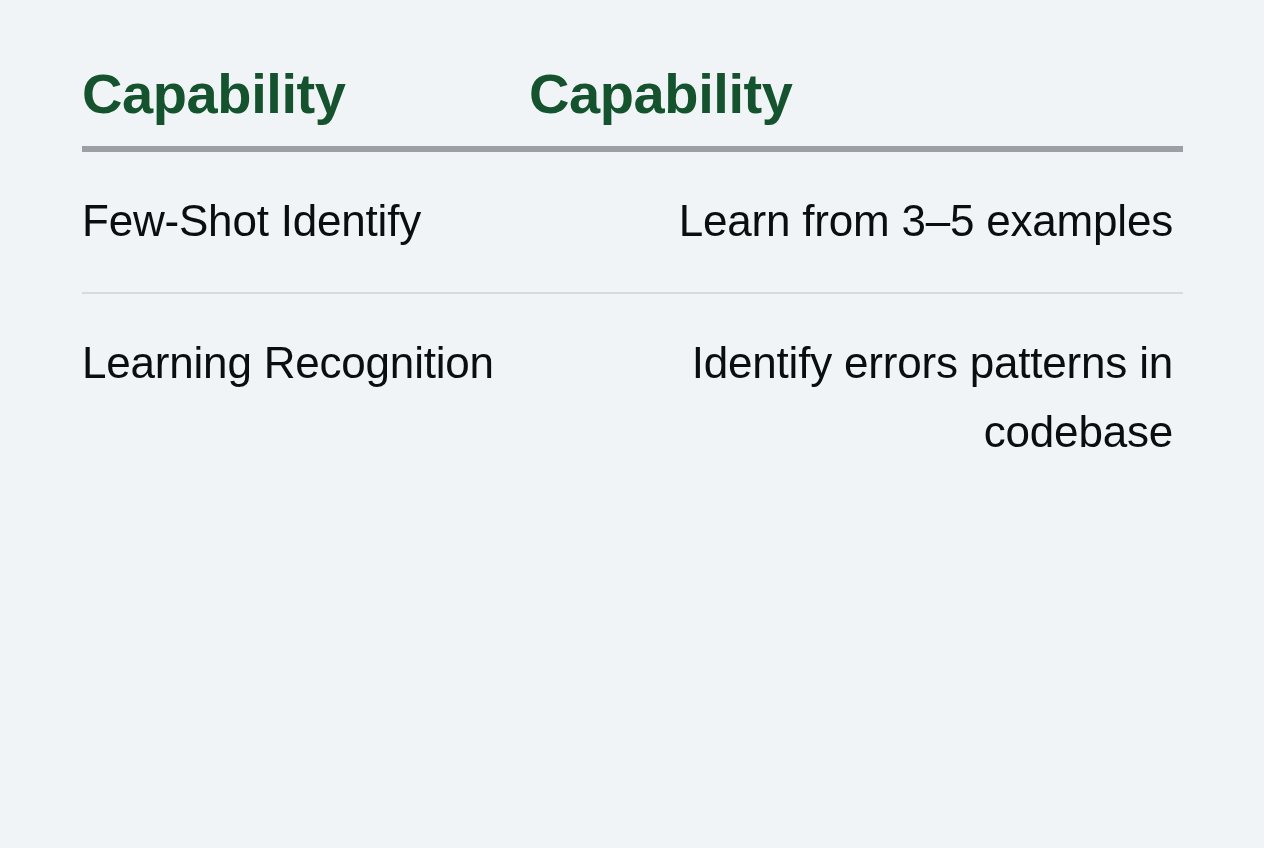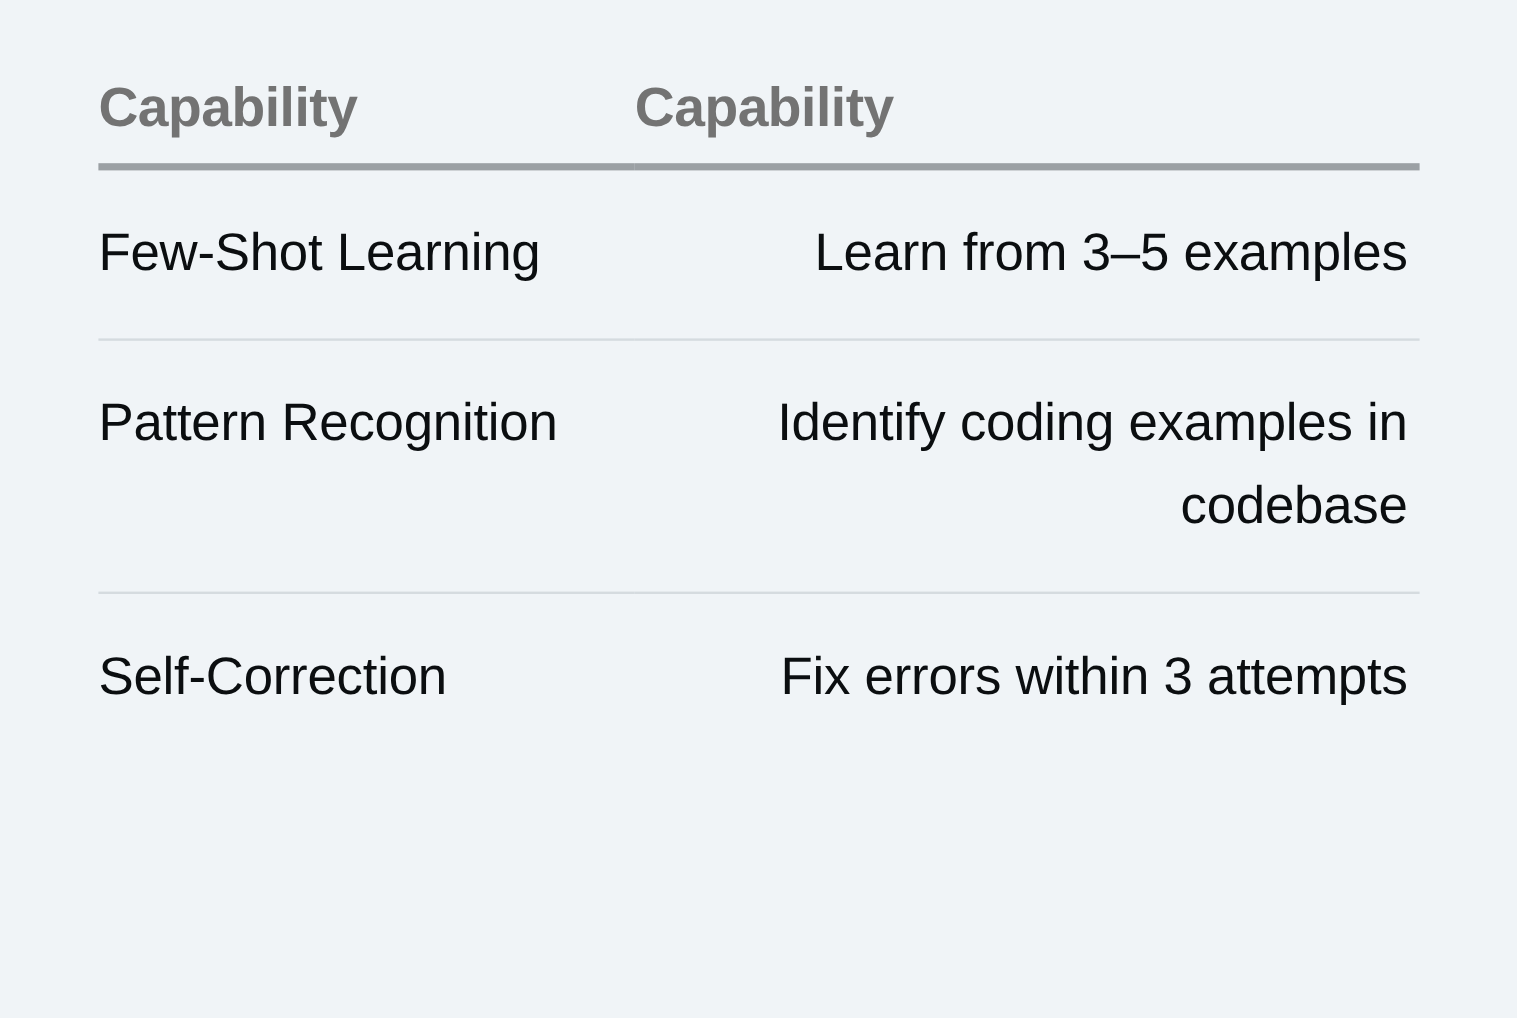--- a/index.html
+++ b/index.html
@@ -27,23 +27,23 @@
     border-collapse: collapse;
     table-layout: fixed;
   }
 
   table.capability-table col.col-capability { width: 447px; }
   table.capability-table col.col-description { width: 654px; }
 
   thead th {
     text-align: left;
     vertical-align: top;
-    font-size: 46px;
+    font-size: 56px;
     font-weight: bold;
-    color: #737373;
+    color: #14532d;
     letter-spacing: -0.4px;
     line-height: 1.0;
     padding: 0 0 24px 0;
   }
 
   thead tr {
     border-bottom: 6px solid #9ba0a4;
   }
 
   tbody td {
@@ -80,26 +80,22 @@
       <col class="col-description">
     </colgroup>
     <thead>
       <tr>
         <th>Capability</th>
         <th>Capability</th>
       </tr>
     </thead>
     <tbody>
       <tr>
-        <td class="cell-capability">Few-Shot Learning</td>
+        <td class="cell-capability">Few-Shot Identify</td>
         <td class="cell-description">Learn from 3–5 examples</td>
       </tr>
       <tr>
-        <td class="cell-capability">Pattern Recognition</td>
-        <td class="cell-description">Identify coding examples in codebase</td>
-      </tr>
-      <tr>
-        <td class="cell-capability">Self-Correction</td>
-        <td class="cell-description">Fix errors within 3 attempts</td>
+        <td class="cell-capability">Learning Recognition</td>
+        <td class="cell-description">Identify errors patterns in codebase</td>
       </tr>
     </tbody>
   </table>
 </div>
 
 </body></html>

